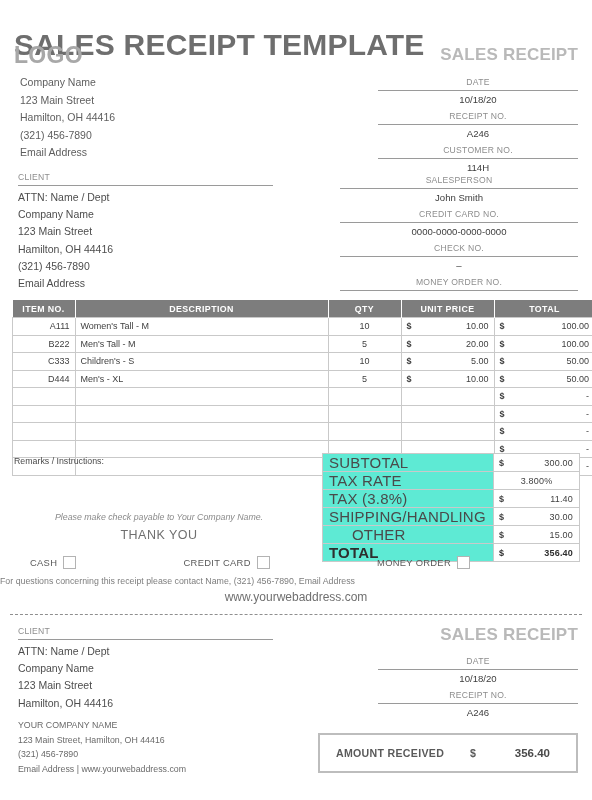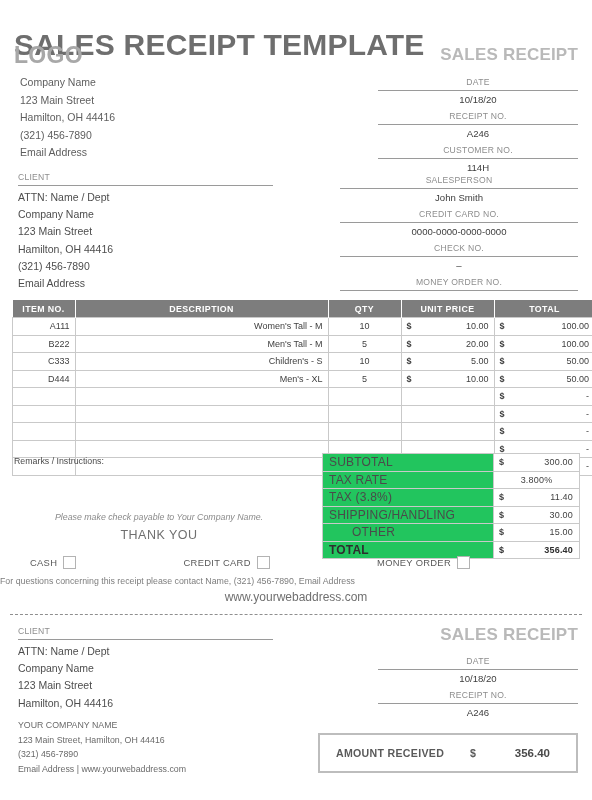--- a/index.html
+++ b/index.html
@@ -128,21 +128,21 @@
   }
   table.items th:last-child { border-right: none; }
   table.items td {
     height: 16.5px;
     border: 1px solid #c9c9c9;
     font-size: 9px;
     color: #3f3f3f;
     padding: 0 5px;
   }
   td.c-item { text-align: right; }
-  td.c-desc { text-align: right; }
+  td.c-desc { text-align: left; }
   td.c-qty  { text-align: center; }
   td.c-money {
     text-align: right;
     position: relative;
     padding-right: 6px;
   }
   td.c-money .cur {
     position: absolute;
     left: 5px;
     top: 50%;
@@ -156,24 +156,24 @@
     position: absolute;
     left: 322px;
     top: 453px;
     width: 258px;
     border-collapse: collapse;
     table-layout: fixed;
   }
   table.totals td {
     height: 16.5px;
     border: 1px solid #c9c9c9;
-    font-size: 12px;
+    font-size: 15px;
     color: #4a4a4a;
     padding: 0 6px;
-    background: #22c55e;
+    background: #5eead4;
     letter-spacing: 0.2px;
   }
   table.totals td.tval {
     background: #ffffff;
     text-align: right;
     position: relative;
     padding-right: 6px;
     font-size: 9px;
     color: #3f3f3f;
   }

